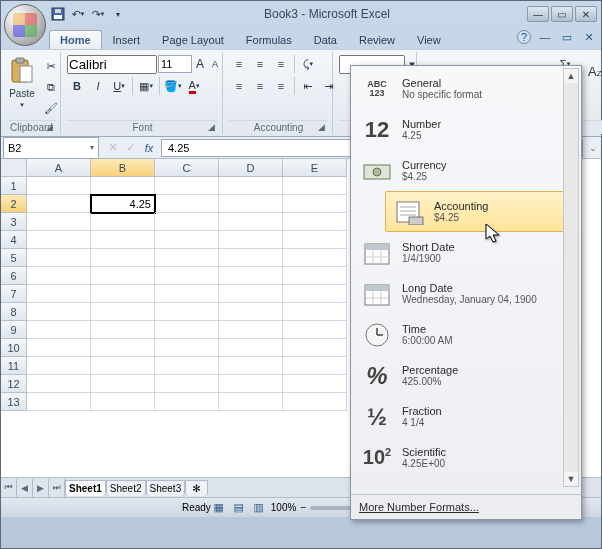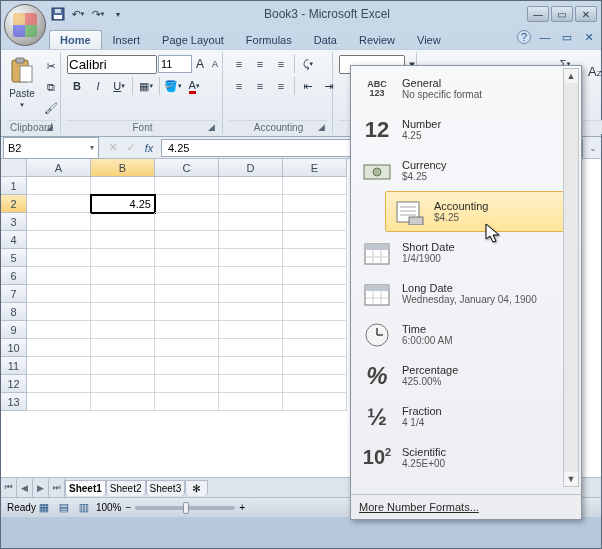--- a/index.html
+++ b/index.html
@@ -59,21 +59,21 @@
   .crow { display:flex; }
   .cell { width:64px; height:18px; border-right:1px solid #d4d8de; border-bottom:1px solid #d4d8de; font-size:11px; padding:0 3px; display:flex; align-items:center; justify-content:flex-end; }
   .cell.active { outline:2px solid #000; outline-offset:-1px; }
 
   
   .sheetbar { height:20px; background:#dde4ec; border-top:1px solid #b0bccc; display:flex; align-items:center; font-size:10px; }
   .sheet-nav { display:flex; }
   .sheet-nav div { width:16px; height:18px; border-right:1px solid #b0bccc; display:flex; align-items:center; justify-content:center; color:#5a6a7a; font-size:9px; }
   .sheet-tab { padding:2px 3px; background:#eef2f7; border:1px solid #b0bccc; border-bottom:none; margin-top:1px; border-radius:0 0 4px 4px; }
   .sheet-tab.active { background:#fff; font-weight:bold; }
-  .statusbar { height:20px; background:linear-gradient(#e2e8f0,#cdd6e0); border-top:1px solid #b0bccc; display:flex; align-items:center; font-size:10px; padding:0 6px; justify-content:flex-start; }
+  .statusbar { height:20px; background:linear-gradient(#e2e8f0,#cdd6e0); border-top:1px solid #b0bccc; display:flex; align-items:center; font-size:10px; padding:0 6px; justify-content:center; }
   .zoom { display:flex; align-items:center; gap:4px; }
   .zoom-track { width:100px; height:4px; background:#aab4c0; position:relative; border-radius:2px; }
   .zoom-thumb { position:absolute; left:48px; top:-4px; width:6px; height:12px; background:#f0f2f5; border:1px solid #8a96a4; border-radius:2px; }
 
   
   .nf-panel { position:absolute; left:349px; top:64px; width:232px; height:455px; background:linear-gradient(#f7f8fa,#eceef2); border:1px solid #8a96a4; box-shadow:2px 2px 6px rgba(0,0,0,.35); z-index:20; display:flex; flex-direction:column; }
   .nf-list { flex:1; overflow:hidden; padding:2px; }
   .nf-item { display:flex; align-items:center; gap:8px; padding:4px 4px 4px 6px; min-height:41px; border:1px solid transparent; border-radius:2px; }
   .nf-item.hover { background:linear-gradient(#fff1c8,#ffe49a); border-color:#e0b050;margin-left:32px; }
   .nf-icon { width:34px; height:30px; display:flex; align-items:center; justify-content:center; font-size:18px; color:#444; font-weight:bold; font-family: "Times New Roman", serif; }

